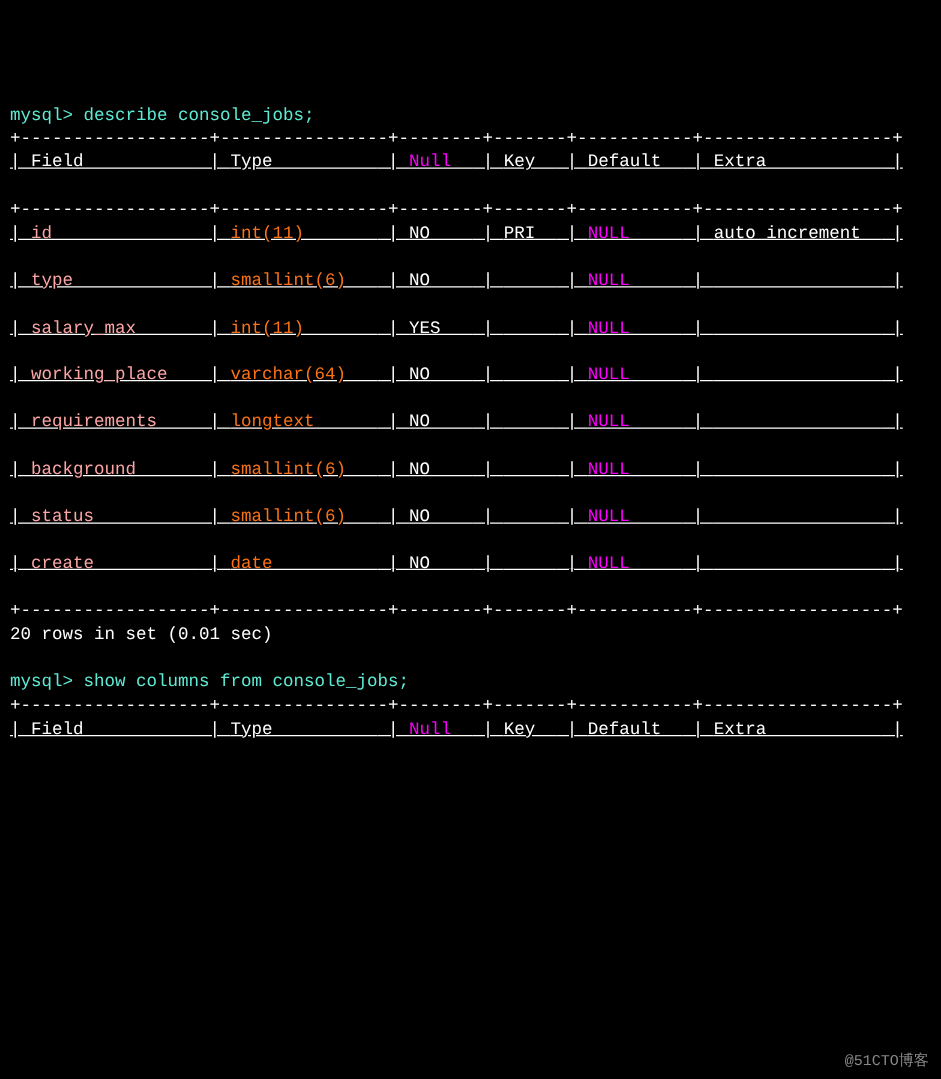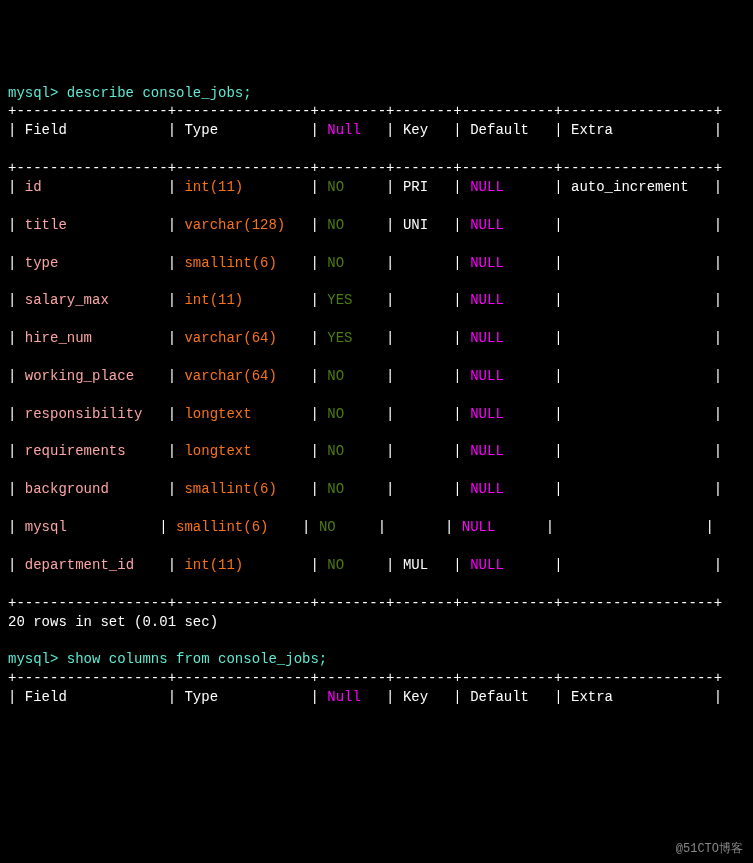--- a/index.html
+++ b/index.html
@@ -7,56 +7,53 @@
       color: #fff;
       font-family: "Courier New", monospace;
       font-size: 14px;
       margin: 0;
       padding: 8px;
       line-height: 1.35;
       white-space: pre;
     }
     .prompt-line { color: #5eead4; }
     .border-line { color: #fff; }
-    .row { display: block; }
+    .row { display: block; text-decoration: underline; }
     .header-cell { color: #fff; }
     .null-header { color: #f0f; }
     .field-cell { color: #fca5a5; }
     .type-cell { color: #f97316; }
-    .nullable-cell { color: #4d7c0f; text-align: center; }
+    .nullable-cell { color: #ffffff; text-align: center; }
     .default-null { color: #f0f; }
     .watermark {
       position: fixed;
       bottom: 6px;
       right: 10px;
       color: #888;
       font-size: 12px;
       margin-top: 16px;
     }
   </style>
 </head>
 <body>
 
 
 
 <div id="output"><span class="prompt-line">mysql&gt; describe console_jobs;</span>
 <span class="border-line">+------------------+----------------+--------+-------+-----------+------------------+</span>
 <span class="row">| <span class="header-cell">Field           </span> | <span class="header-cell">Type          </span> | <span class="null-header">Null  </span> | <span class="header-cell">Key  </span> | <span class="header-cell">Default  </span> | <span class="header-cell">Extra           </span> |</span>
 <span class="border-line">+------------------+----------------+--------+-------+-----------+------------------+</span>
 <span class="row">| <span class="field-cell">id              </span> | <span class="type-cell">int(11)       </span> | <span class="nullable-cell">NO    </span> | <span>PRI  </span> | <span class="default-null">NULL     </span> | <span>auto_increment  </span> |</span>
-<span class="row">| <span class="field-cell">title           </span> | <span class="type-cell">varchar(128)  </span> | <span class="nullable-cell">NO    </span> | <span>UNI  </span> | <span class="default-null">NULL     </span> | <span>                </span> |</span>
 <span class="row">| <span class="field-cell">type            </span> | <span class="type-cell">smallint(6)   </span> | <span class="nullable-cell">NO    </span> | <span>     </span> | <span class="default-null">NULL     </span> | <span>                </span> |</span>
 <span class="row">| <span class="field-cell">salary_max      </span> | <span class="type-cell">int(11)       </span> | <span class="nullable-cell">YES   </span> | <span>     </span> | <span class="default-null">NULL     </span> | <span>                </span> |</span>
-<span class="row">| <span class="field-cell">hire_num        </span> | <span class="type-cell">varchar(64)   </span> | <span class="nullable-cell">YES   </span> | <span>     </span> | <span class="default-null">NULL     </span> | <span>                </span> |</span>
 <span class="row">| <span class="field-cell">working_place   </span> | <span class="type-cell">varchar(64)   </span> | <span class="nullable-cell">NO    </span> | <span>     </span> | <span class="default-null">NULL     </span> | <span>                </span> |</span>
-<span class="row">| <span class="field-cell">responsibility  </span> | <span class="type-cell">longtext      </span> | <span class="nullable-cell">NO    </span> | <span>     </span> | <span class="default-null">NULL     </span> | <span>                </span> |</span>
 <span class="row">| <span class="field-cell">requirements    </span> | <span class="type-cell">longtext      </span> | <span class="nullable-cell">NO    </span> | <span>     </span> | <span class="default-null">NULL     </span> | <span>                </span> |</span>
 <span class="row">| <span class="field-cell">background      </span> | <span class="type-cell">smallint(6)   </span> | <span class="nullable-cell">NO    </span> | <span>     </span> | <span class="default-null">NULL     </span> | <span>                </span> |</span>
-<span class="row">| <span class="field-cell">mysql          </span> | <span class="type-cell">smallint(6)   </span> | <span class="nullable-cell">NO    </span> | <span>     </span> | <span class="default-null">NULL     </span> | <span>                </span> |</span>
-<span class="row">| <span class="field-cell">department_id   </span> | <span class="type-cell">int(11)       </span> | <span class="nullable-cell">NO    </span> | <span>MUL  </span> | <span class="default-null">NULL     </span> | <span>                </span> |</span>
+<span class="row">| <span class="field-cell">status          </span> | <span class="type-cell">smallint(6)   </span> | <span class="nullable-cell">NO    </span> | <span>     </span> | <span class="default-null">NULL     </span> | <span>                </span> |</span>
+<span class="row">| <span class="field-cell">create          </span> | <span class="type-cell">date          </span> | <span class="nullable-cell">NO    </span> | <span>     </span> | <span class="default-null">NULL     </span> | <span>                </span> |</span>
 <span class="border-line">+------------------+----------------+--------+-------+-----------+------------------+</span>
 <span>20 rows in set (0.01 sec)</span>
 
 <span class="prompt-line">mysql&gt; show columns from console_jobs;</span>
 <span class="border-line">+------------------+----------------+--------+-------+-----------+------------------+</span>
 <span class="row">| <span class="header-cell">Field           </span> | <span class="header-cell">Type          </span> | <span class="null-header">Null  </span> | <span class="header-cell">Key  </span> | <span class="header-cell">Default  </span> | <span class="header-cell">Extra           </span> |</span>
 
 
 
 

